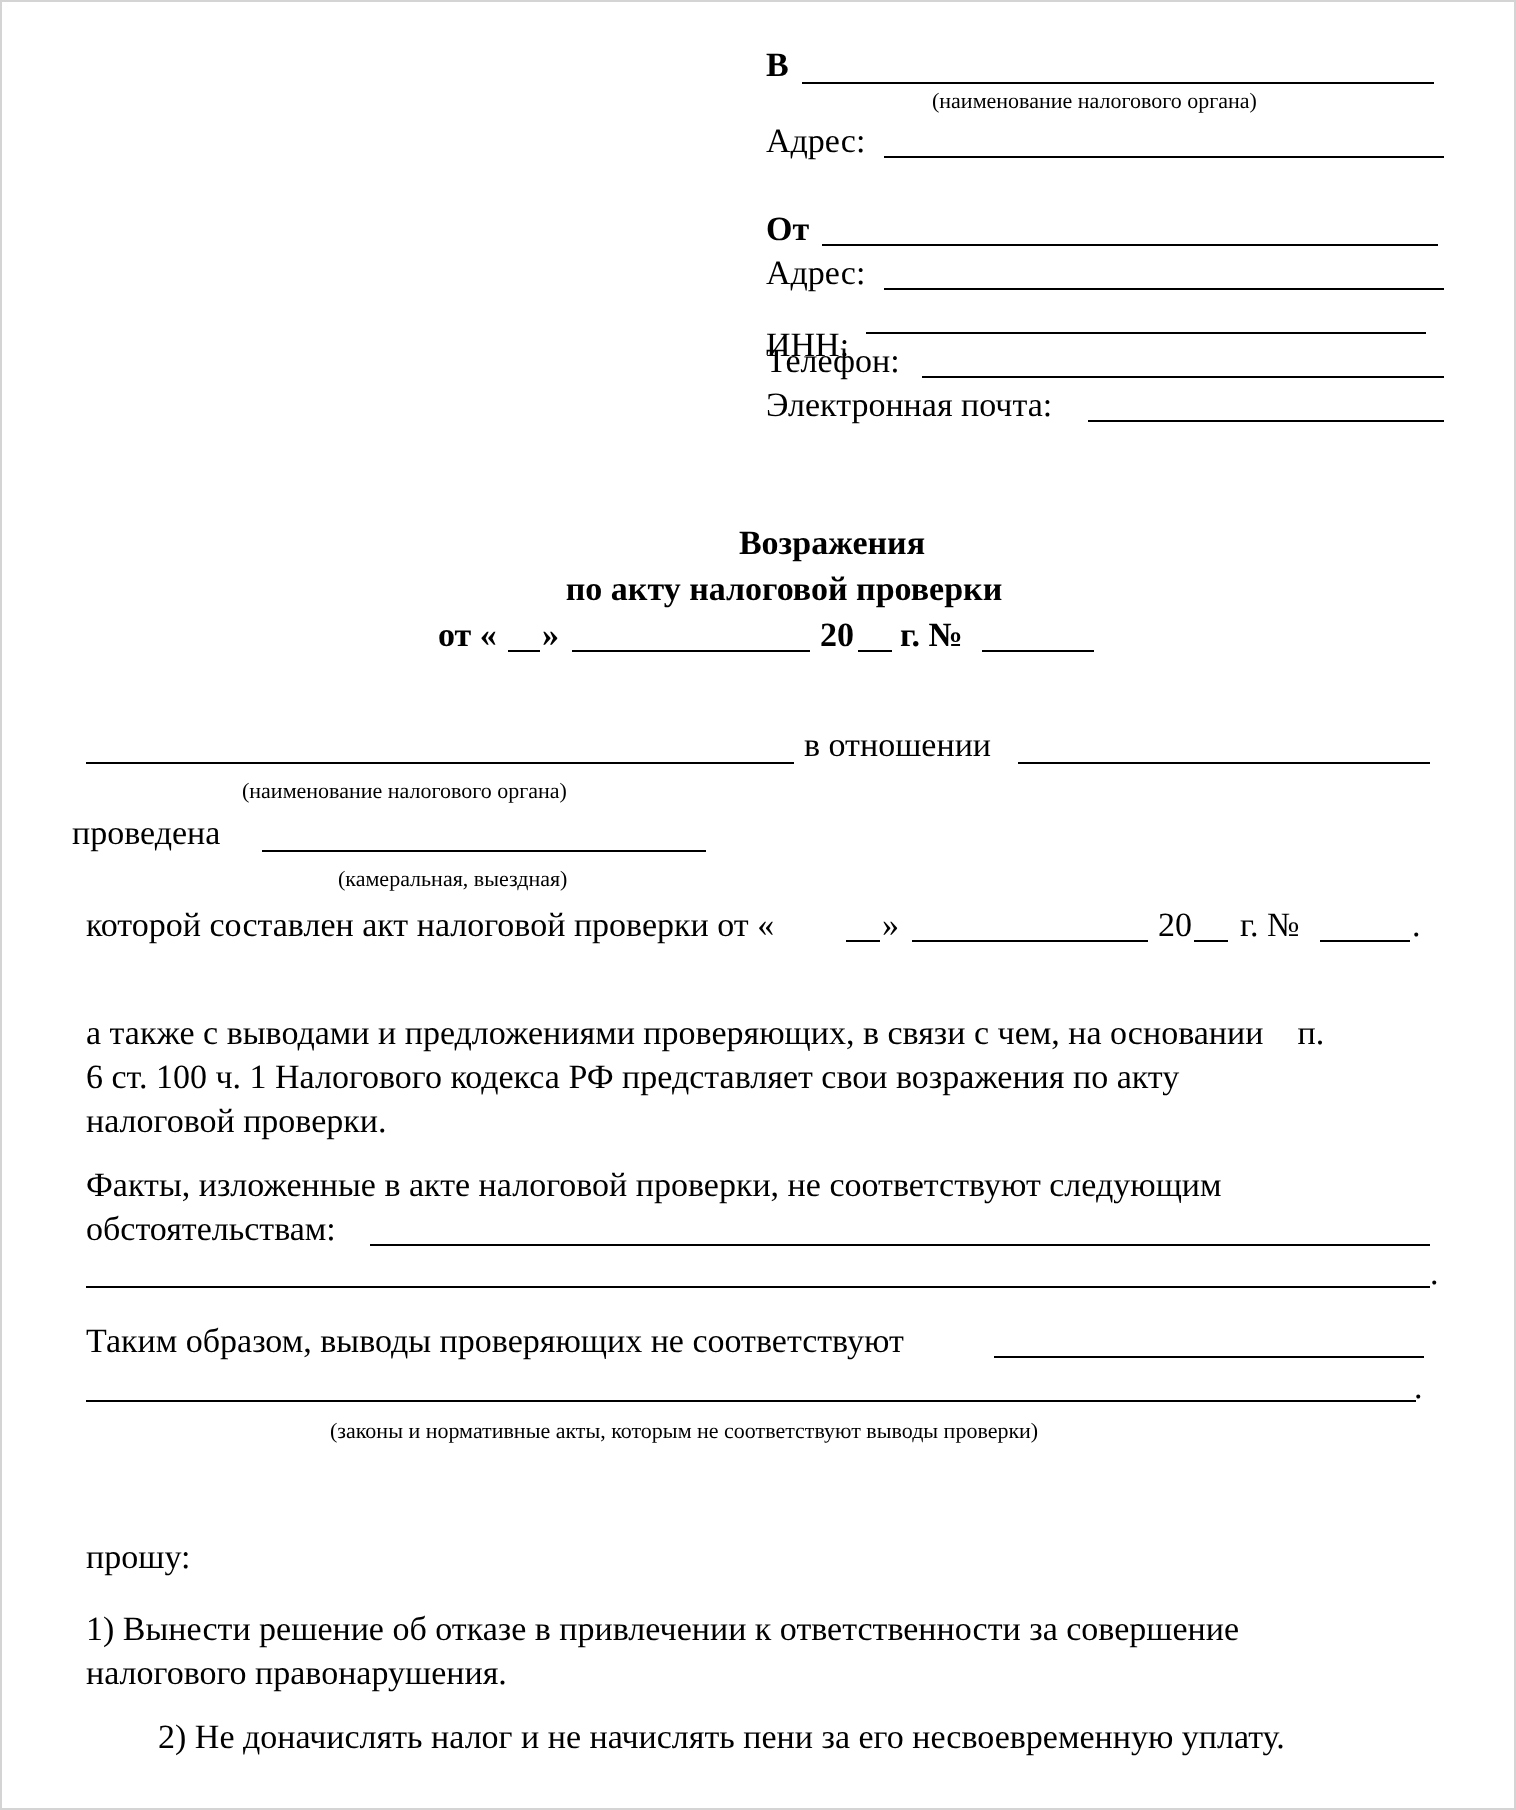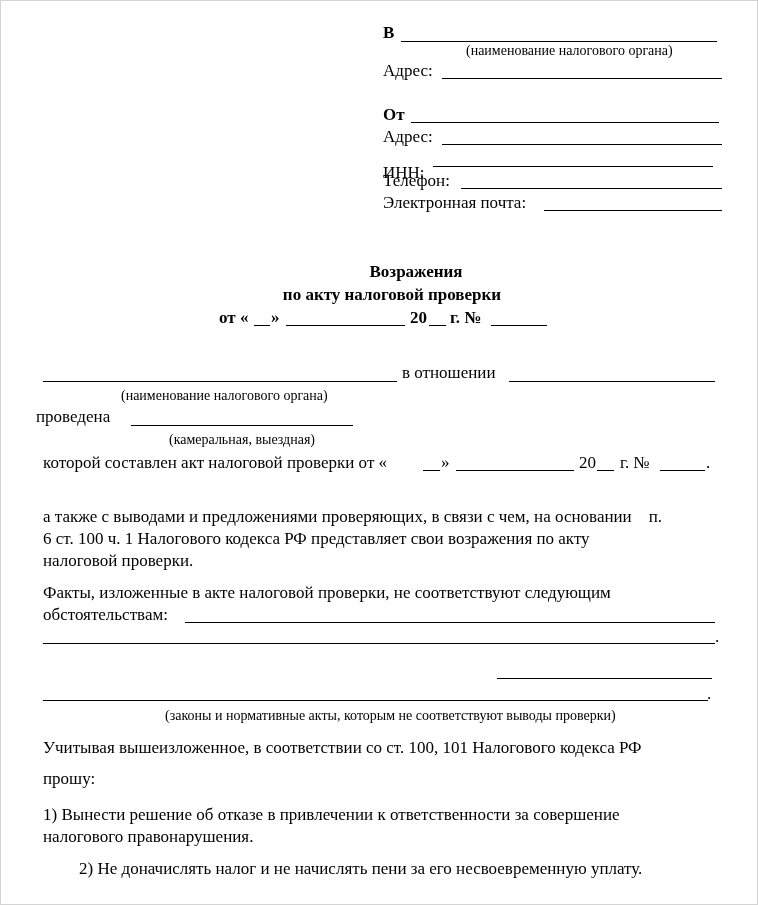--- a/index.html
+++ b/index.html
@@ -4,21 +4,21 @@
   <style>
     html, body { margin: 0; padding: 0; background: #ffffff; }
     body { width: 758px; height: 905px; position: relative; overflow: hidden; }
     .page {
       position: absolute; left: 0; top: 0; width: 756px; height: 903px;
       border: 1px solid #d4d4d4; background: #ffffff;
       font-family: "Liberation Serif", serif; color: #000;
     }
     .ln { position: absolute; white-space: nowrap; font-size: 17px; line-height: 20px; }
     .b { font-weight: bold; }
-    .small { position: absolute; white-space: nowrap; font-size: 14px; line-height: 14px; }
+    .small { position: absolute; white-space: nowrap; font-size: 11px; line-height: 14px; }
     .blank { position: absolute; border-bottom: 1px solid #000; height: 0; }
     .title { position: absolute; left: 0; width: 758px; text-align: center; font-weight: bold; font-size: 17px; line-height: 22px; white-space: nowrap; }
   </style>
 </head>
 <body>
 
 <div class="page">
 
   <div class="ln b" style="left:382px; top:22px;">В</div>
   <div class="blank" style="left:400px; top:40px; width:316px;"></div>
@@ -75,26 +75,26 @@
   <div class="ln" style="left:42px; top:506px; white-space: pre;">а также с выводами и предложениями проверяющих, в связи с чем, на основании    п.</div>
   <div class="ln" style="left:42px; top:528px;">6 ст. 100 ч. 1 Налогового кодекса РФ представляет свои возражения по акту</div>
   <div class="ln" style="left:42px; top:550px;">налоговой проверки.</div>
 
   <div class="ln" style="left:42px; top:582px;">Факты, изложенные в акте налоговой проверки, не соответствуют следующим</div>
   <div class="ln" style="left:42px; top:604px;">обстоятельствам:</div>
   <div class="blank" style="left:184px; top:621px; width:530px;"></div>
   <div class="blank" style="left:42px; top:642px; width:672px;"></div>
   <div class="ln" style="left:714px; top:626px;">.</div>
 
+  <div class="ln" style="left:42px; top:660px;">Таким образом, выводы проверяющих не соответствуют</div>
   <div class="blank" style="left:496px; top:677px; width:215px;"></div>
   <div class="blank" style="left:42px; top:699px; width:665px;"></div>
   <div class="ln" style="left:706px; top:683px;">.</div>
   <div class="small" style="left:164px; top:708px;">(законы и нормативные акты, которым не соответствуют выводы проверки)</div>
 
-  <div class="ln" style="left:42px; top:737px;">Учитывая вышеизложенное, в соответствии со ст. 100, 101 Налогового кодекса РФ</div>
   <div class="ln" style="left:42px; top:768px;">прошу:</div>
 
   <div class="ln" style="left:42px; top:804px;">1) Вынести решение об отказе в привлечении к ответственности за совершение</div>
   <div class="ln" style="left:42px; top:826px;">налогового правонарушения.</div>
 
   <div class="ln" style="left:42px; top:858px;margin-left:36px;">2) Не доначислять налог и не начислять пени за его несвоевременную уплату.</div>
 
 </div>
 
 </body></html>

